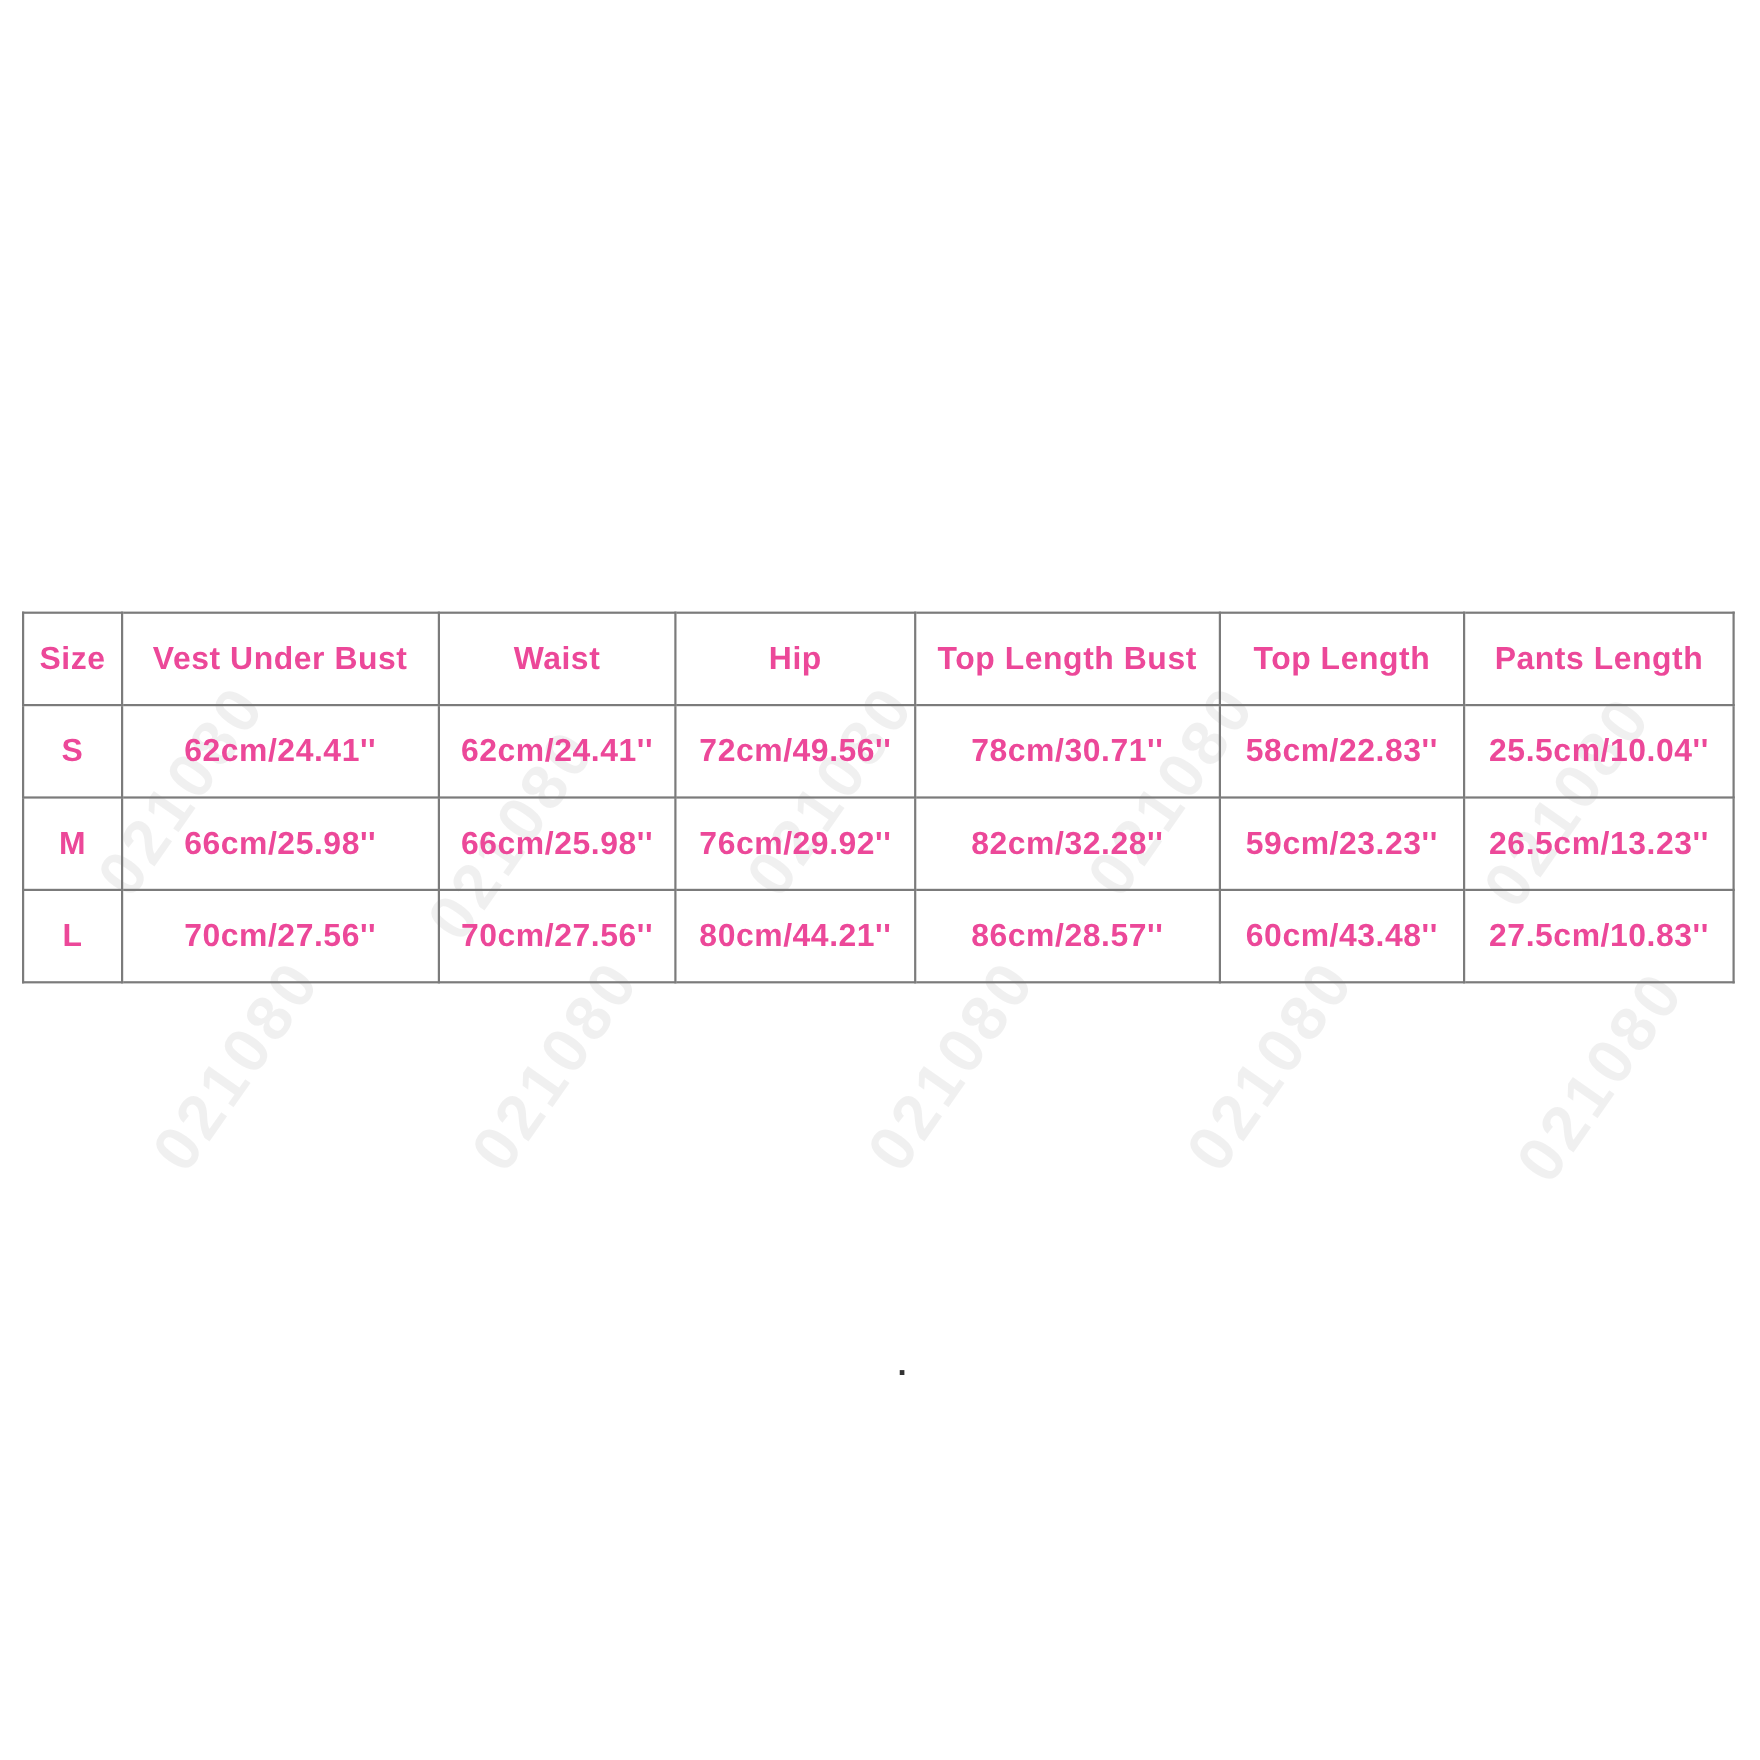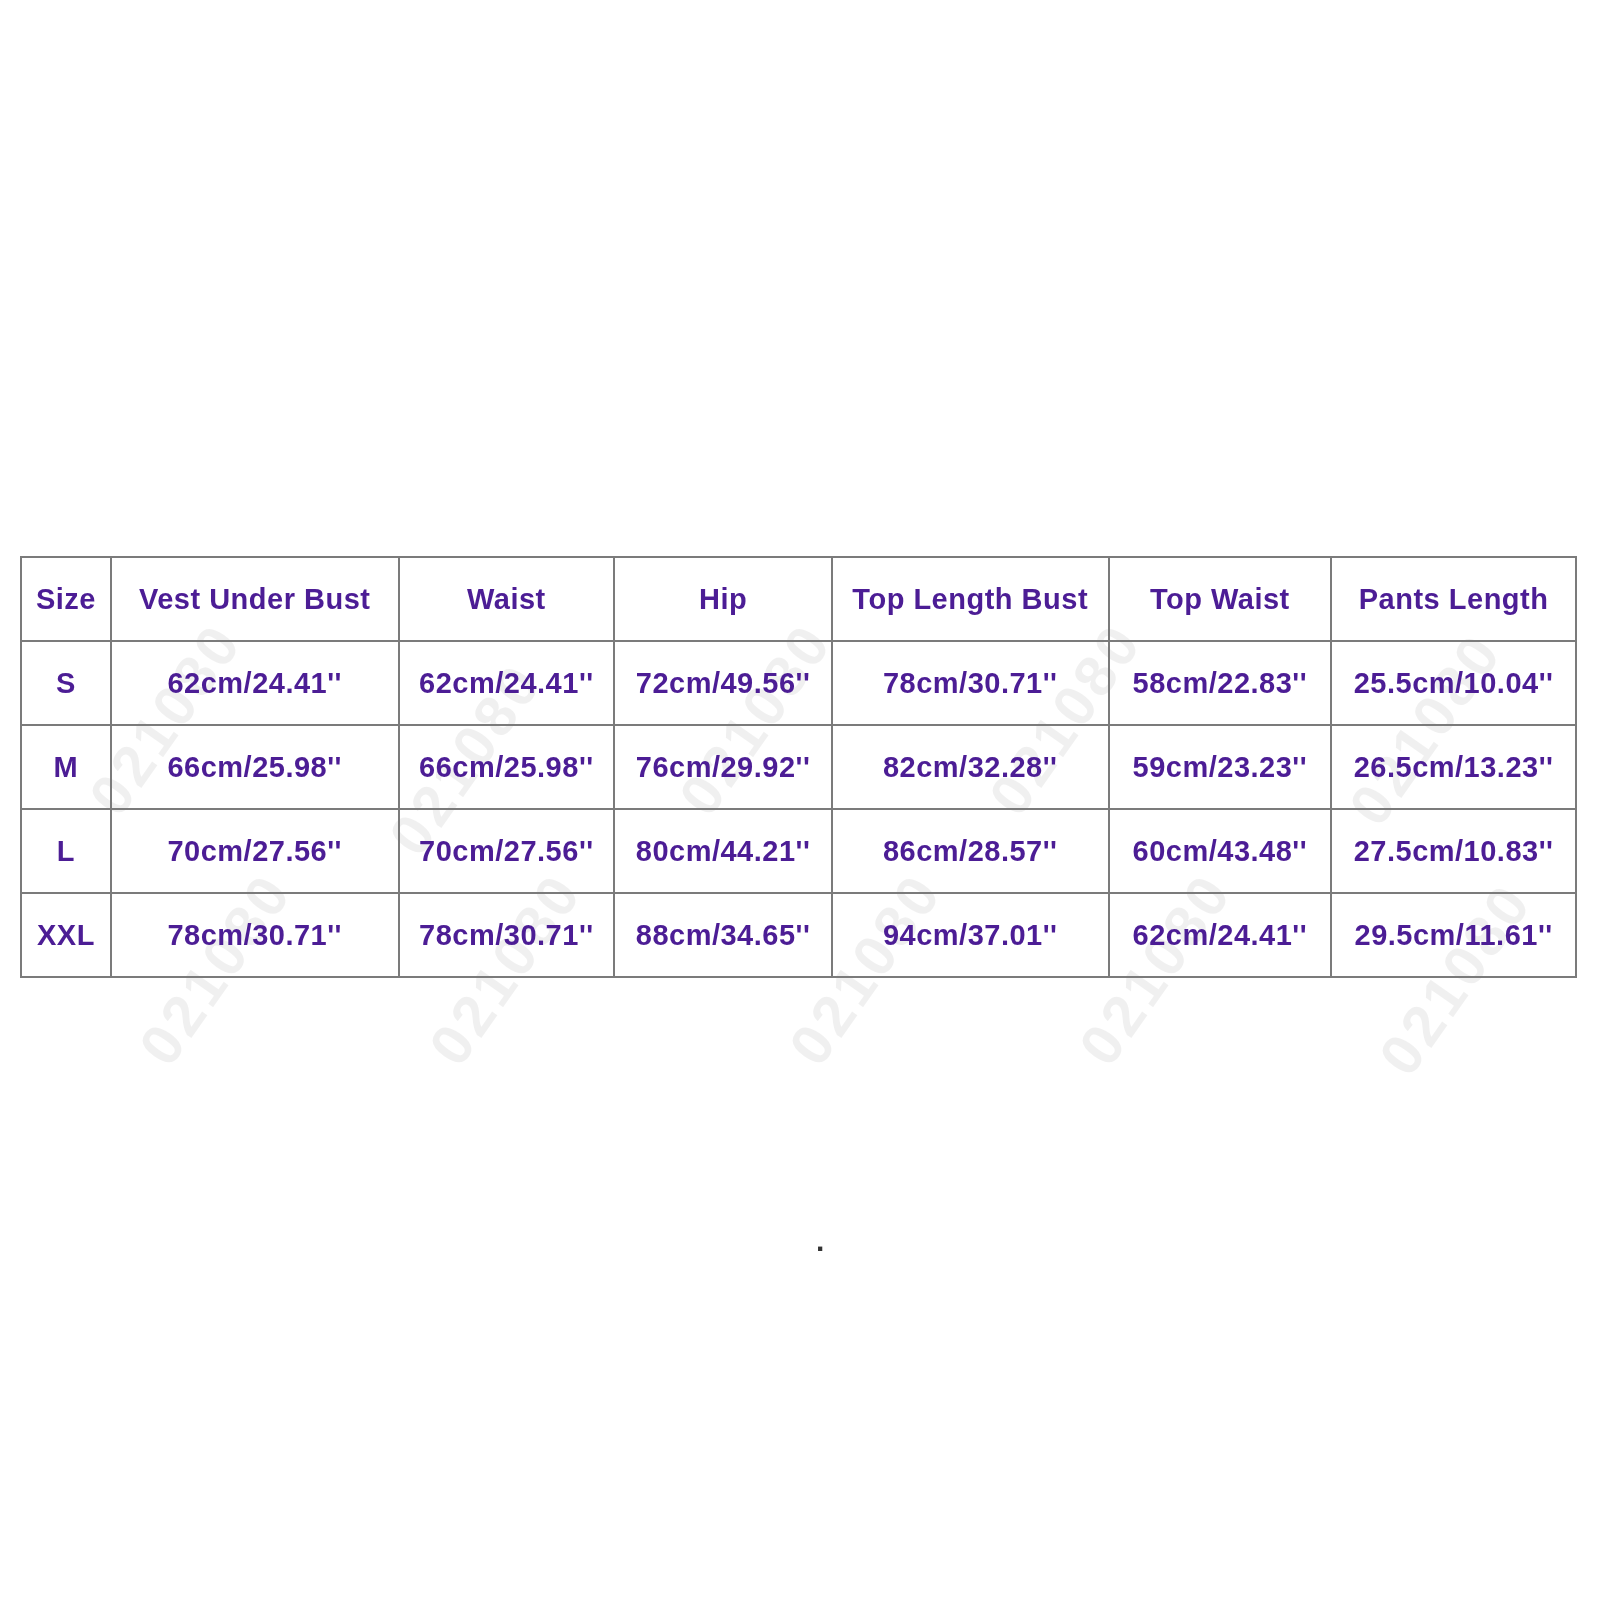--- a/index.html
+++ b/index.html
@@ -45,21 +45,21 @@
     z-index: 2;
     background: transparent;
   }
   table.size-chart th,
   table.size-chart td {
     border: 2px solid #7b7b7b;
     text-align: center;
     vertical-align: middle;
     font-weight: bold;
     font-size: 29px;
-    color: #4c1d95;
+    color: #ec4899;
     height: 82px;
     padding: 0;
     background: transparent;
     letter-spacing: 0.5px;
   }
   .stray-dot {
     position: absolute;
     left: 816px;
     top: 1224px;
     font-size: 30px;
@@ -96,21 +96,21 @@
       <col style="width:14.32%">
       <col style="width:15.74%">
     </colgroup>
     <thead>
       <tr>
         <th>Size</th>
         <th>Vest Under Bust</th>
         <th>Waist</th>
         <th>Hip</th>
         <th>Top Length Bust</th>
-        <th>Top Waist</th>
+        <th>Top Length</th>
         <th>Pants Length</th>
       </tr>
     </thead>
     <tbody>
       <tr>
         <td>S</td>
         <td>62cm/24.41''</td>
         <td>62cm/24.41''</td>
         <td>72cm/49.56''</td>
         <td>78cm/30.71''</td>
@@ -128,27 +128,18 @@
       </tr>
       <tr>
         <td>L</td>
         <td>70cm/27.56''</td>
         <td>70cm/27.56''</td>
         <td>80cm/44.21''</td>
         <td>86cm/28.57''</td>
         <td>60cm/43.48''</td>
         <td>27.5cm/10.83''</td>
       </tr>
-      <tr>
-        <td>XXL</td>
-        <td>78cm/30.71''</td>
-        <td>78cm/30.71''</td>
-        <td>88cm/34.65''</td>
-        <td>94cm/37.01''</td>
-        <td>62cm/24.41''</td>
-        <td>29.5cm/11.61''</td>
-      </tr>
     </tbody>
   </table>
 
   <span class="stray-dot">.</span>
 
 </div>
 
 </body></html>

